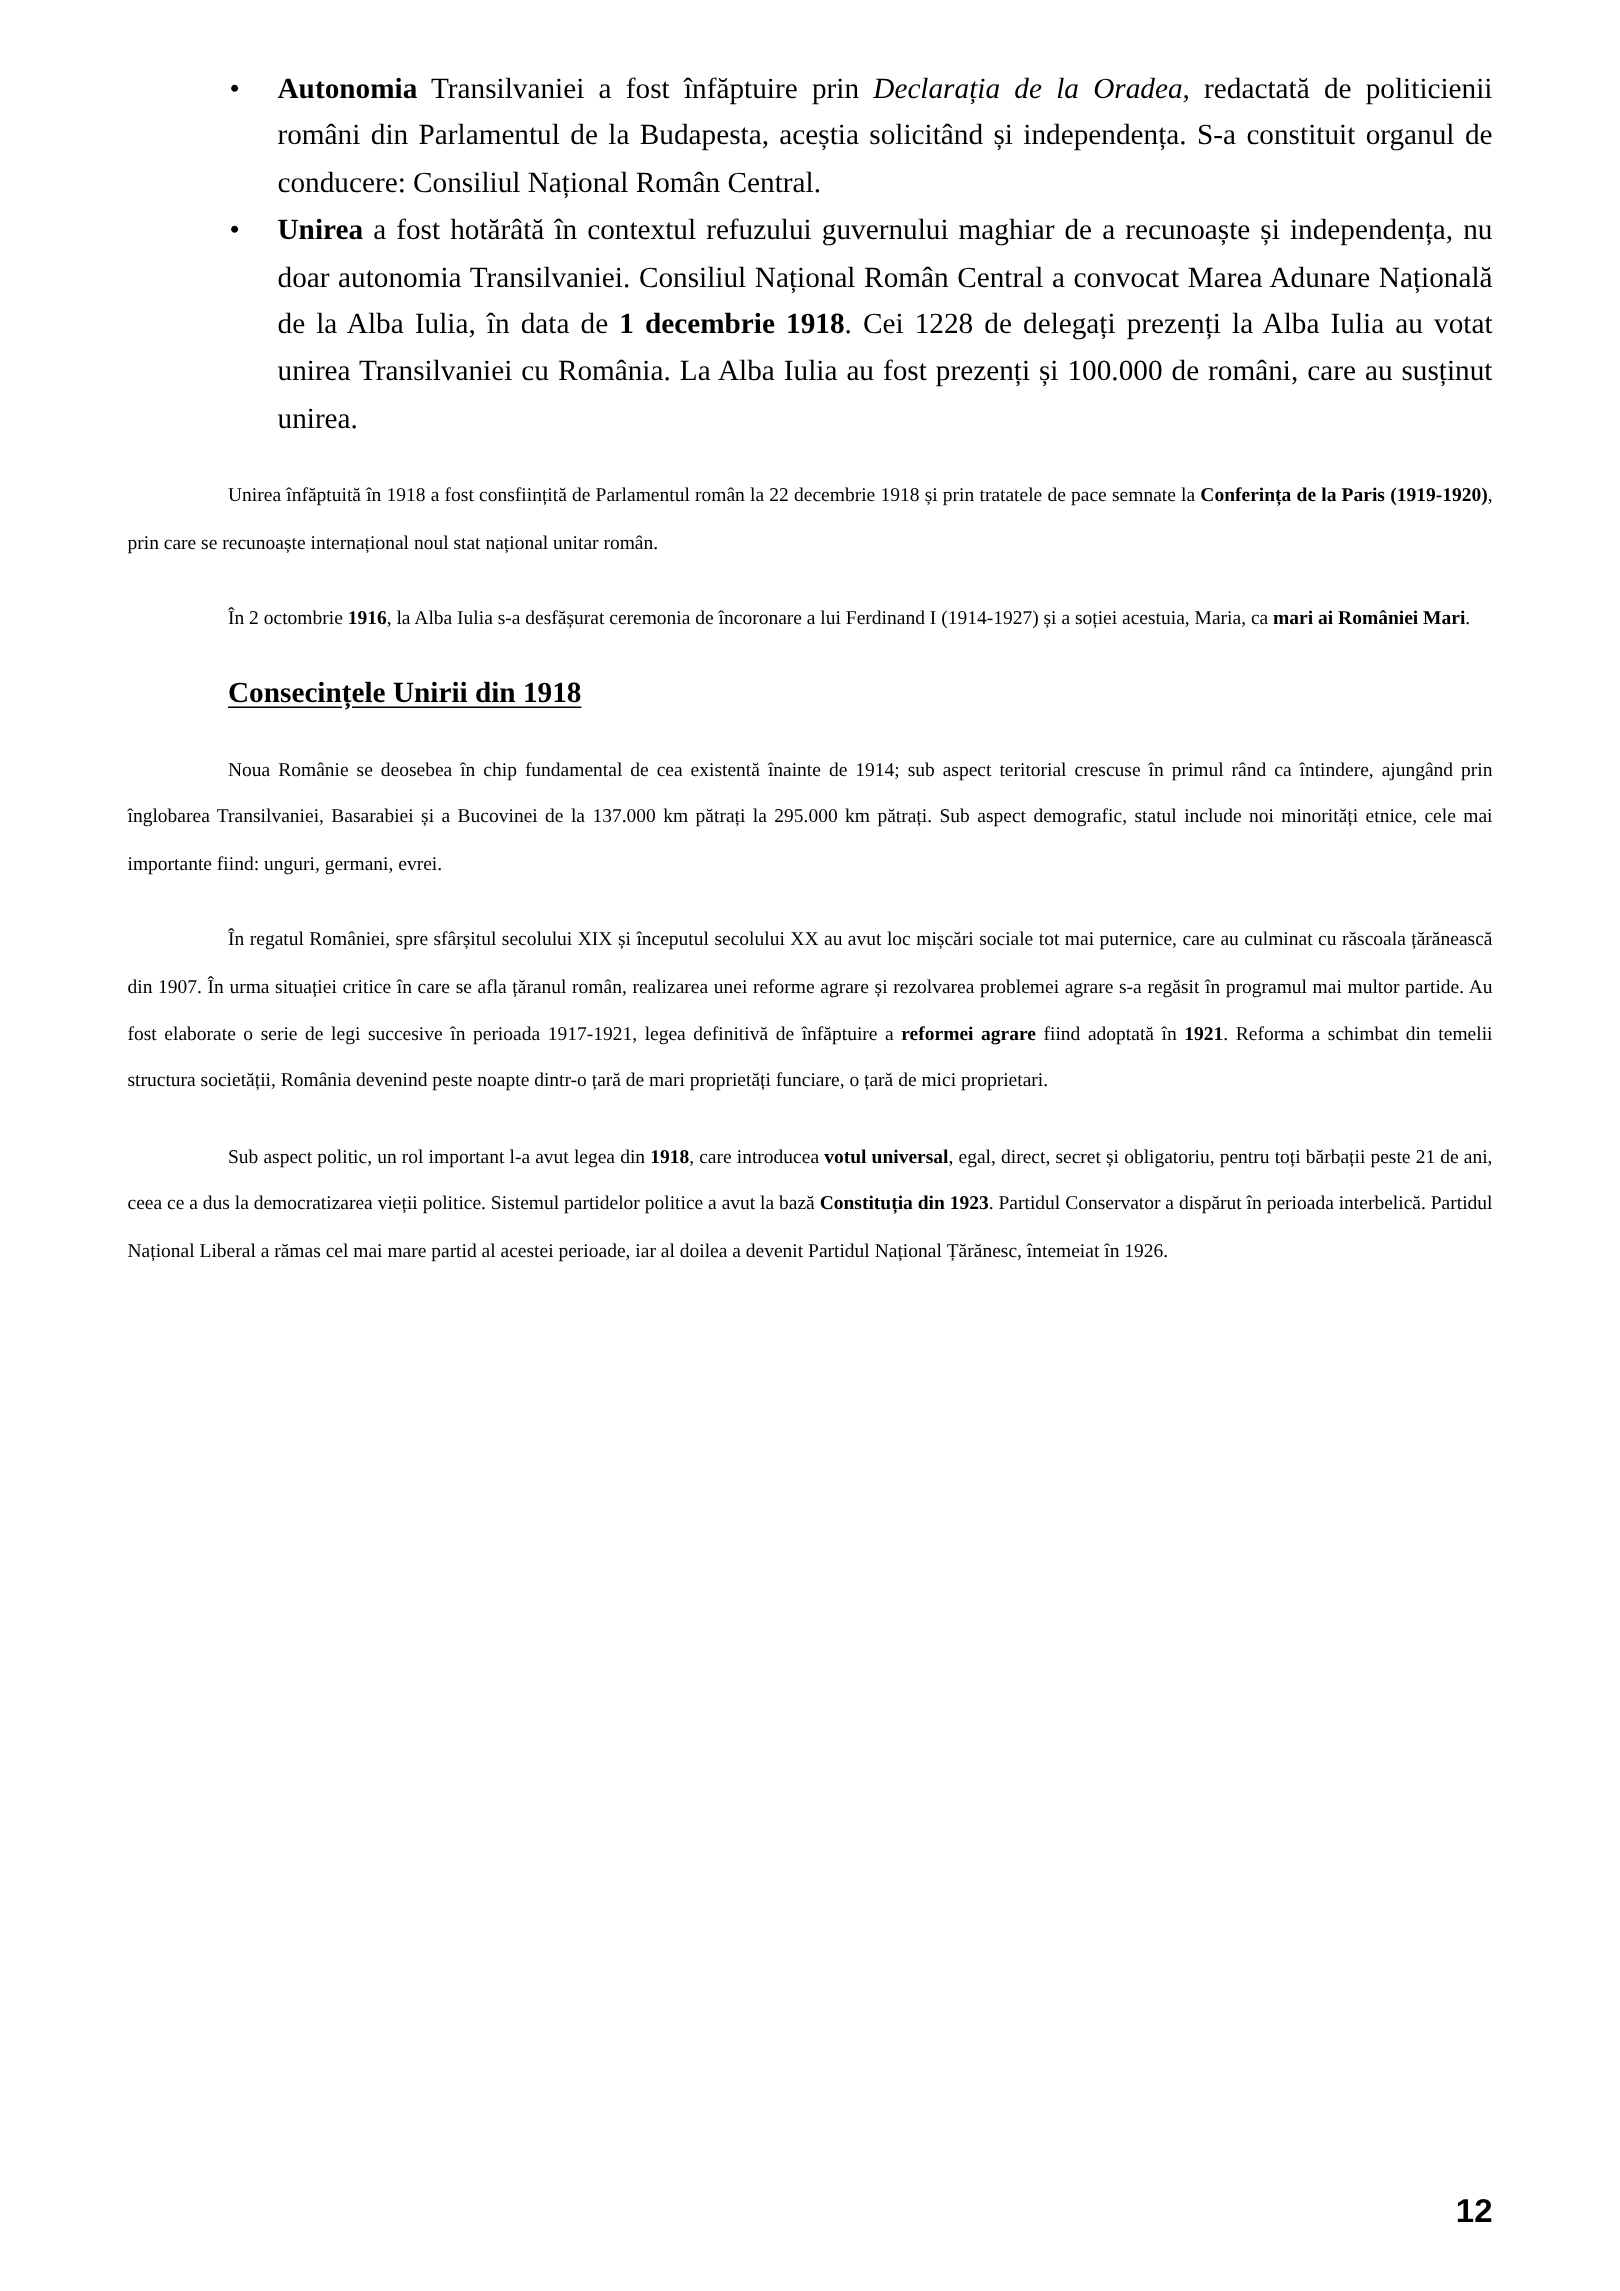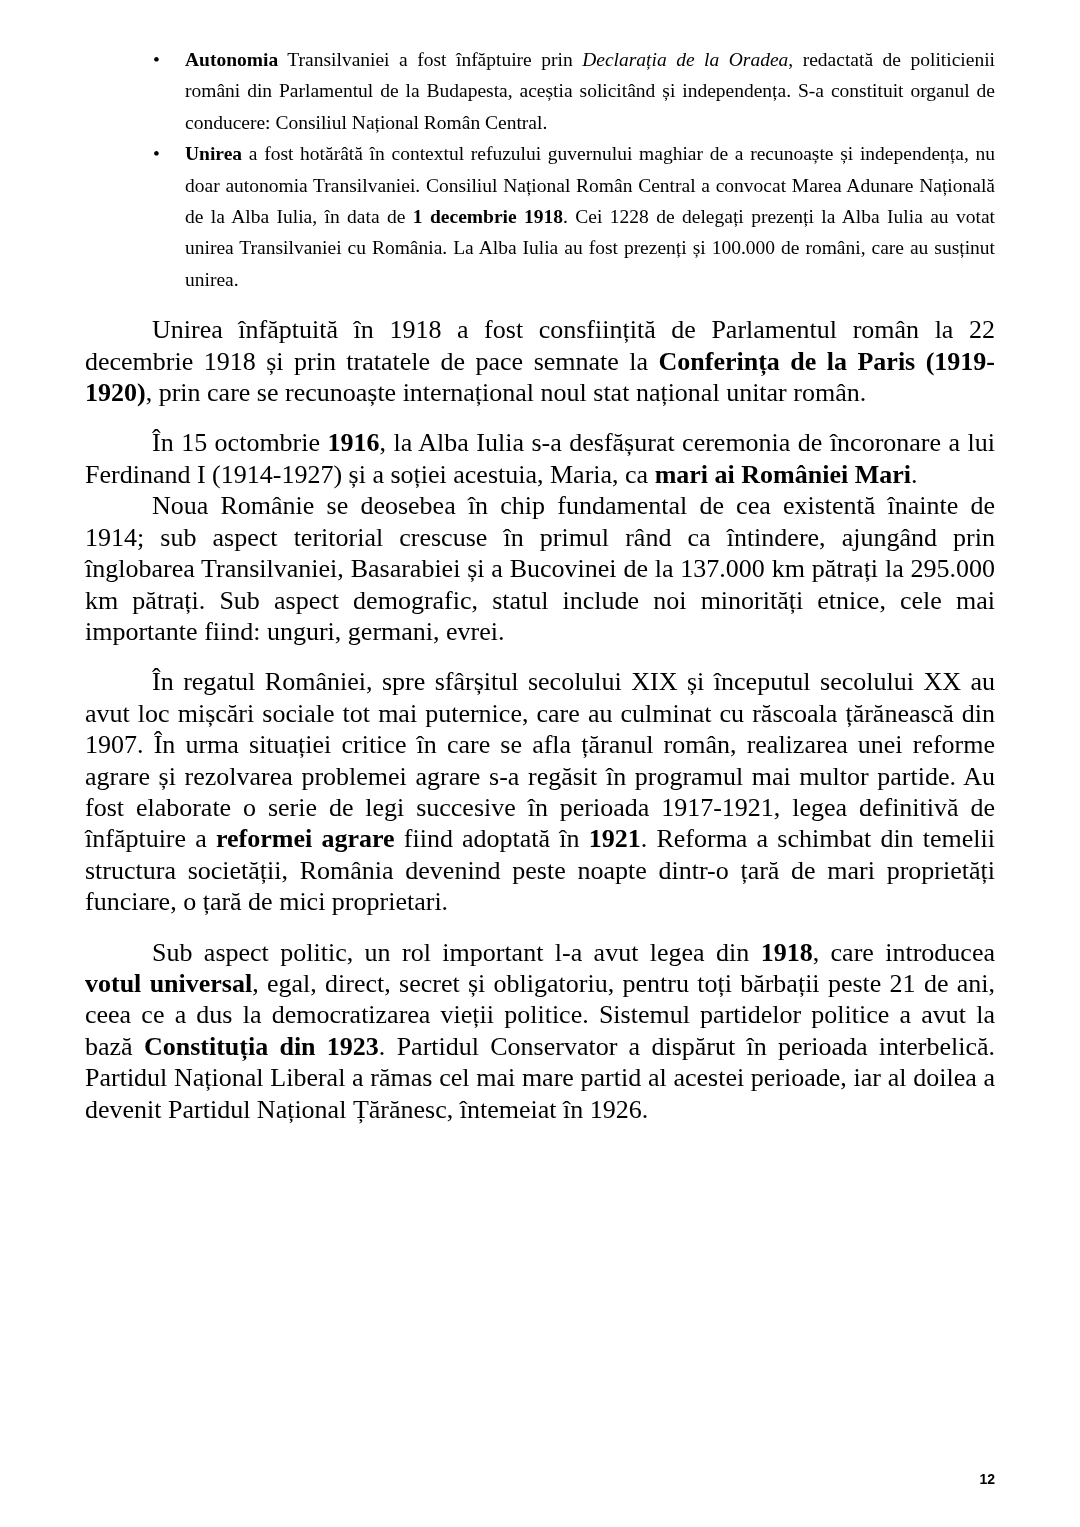--- a/index.html
+++ b/index.html
@@ -49,21 +49,21 @@
   .bullet-item .bullet-glyph {
     position: absolute;
     left: 68px;
     top: 0;
     font-size: 19.5px;
     line-height: 31.4px;
   }
 
   
   .para {
-    font-size: 26px;
+    font-size: 13px;
     line-height: 31.4px;
     text-align: justify;
     text-justify: inter-word;
     text-indent: 67px;
     margin: 0;
   }
   .para.spaced-top {
     margin-top: 19px;
   }
 
@@ -85,21 +85,21 @@
 
   b, .b { font-weight: bold; margin-top: 30px; }
   i, .i { font-style: italic; margin-top: 46px; }
 
   
   .page-number {
     position: absolute;
     right: 85px;
     bottom: 40px;
     font-family: "Liberation Sans", "DejaVu Sans", sans-serif;
-    font-size: 14px;
+    font-size: 22px;
     font-weight: bold;
     color: #000000;
   }
 </style>
 </head>
 <body>
 
 <div class="page">
   <div class="content">
 
@@ -107,22 +107,25 @@
       <li class="bullet-item">
         <span class="bullet-glyph">•</span><b>Autonomia</b><span> Transilvaniei a fost înfăptuire prin </span><i>Declarația de la Oradea</i><span>, redactată de politicienii români din Parlamentul de la Budapesta, aceștia solicitând și independența. S-a constituit organul de conducere: Consiliul Național Român Central.</span>
       </li>
       <li class="bullet-item">
         <span class="bullet-glyph">•</span><b>Unirea</b><span> a fost hotărâtă în contextul refuzului guvernului maghiar de a recunoaște și independența, nu doar autonomia Transilvaniei. Consiliul Național Român Central a convocat Marea Adunare Națională de la Alba Iulia, în data de </span><b>1 decembrie 1918</b><span>. Cei 1228 de delegați prezenți la Alba Iulia au votat unirea Transilvaniei cu România. La Alba Iulia au fost prezenți și 100.000 de români, care au susținut unirea.</span>
       </li>
     </ul>
 
     <p class="para spaced-top"><span>Unirea înfăptuită în 1918 a fost consființită de Parlamentul român la 22 decembrie 1918 și prin tratatele de pace semnate la </span><b>Conferința de la Paris (1919-1920)</b><span>, prin care se recunoaște internațional noul stat național unitar român.</span></p>
 
-    <p class="para spaced-top"><span>În 15 octombrie </span><b>1916</b><span>, la Alba Iulia s-a desfășurat ceremonia de încoronare a lui Ferdinand I (1914-1927) și a soției acestuia, Maria, ca </span><b>mari ai României Mari</b><span>.</span></p>
+    <p class="para spaced-top"><span>În 2 octombrie </span><b>1916</b><span>, la Alba Iulia s-a desfășurat ceremonia de încoronare a lui Ferdinand I (1914-1927) și a soției acestuia, Maria, ca </span><b>mari ai României Mari</b><span>.</span></p>
 
+    <div class="heading-wrap">
+      <span class="section-heading">Consecințele Unirii din 1918</span>
+    </div>
 
     <p class="para"><span>Noua Românie se deosebea în chip fundamental de cea existentă înainte de 1914; sub aspect teritorial crescuse în primul rând ca întindere, ajungând prin înglobarea Transilvaniei, Basarabiei și a Bucovinei de la 137.000 km pătrați la 295.000 km pătrați. Sub aspect demografic, statul include noi minorități etnice, cele mai importante fiind: unguri, germani, evrei.</span></p>
 
     <p class="para spaced-top"><span>În regatul României, spre sfârșitul secolului XIX și începutul secolului XX au avut loc mișcări sociale tot mai puternice, care au culminat cu răscoala țărănească din 1907. În urma situației critice în care se afla țăranul român, realizarea unei reforme agrare și rezolvarea problemei agrare s-a regăsit în programul mai multor partide. Au fost elaborate o serie de legi succesive în perioada 1917-1921, legea definitivă de înfăptuire a </span><b>reformei agrare</b><span> fiind adoptată în </span><b>1921</b><span>. Reforma a schimbat din temelii structura societății, România devenind peste noapte dintr-o țară de mari proprietăți funciare, o țară de mici proprietari.</span></p>
 
     <p class="para spaced-top"><span>Sub aspect politic, un rol important l-a avut legea din </span><b>1918</b><span>, care introducea </span><b>votul universal</b><span>, egal, direct, secret și obligatoriu, pentru toți bărbații peste 21 de ani, ceea ce a dus la democratizarea vieții politice. Sistemul partidelor politice a avut la bază </span><b>Constituția din 1923</b><span>. Partidul Conservator a dispărut în perioada interbelică. Partidul Național Liberal a rămas cel mai mare partid al acestei perioade, iar al doilea a devenit Partidul Național Țărănesc, întemeiat în 1926.</span></p>
 
   </div>
 
   <div class="page-number">12</div>

